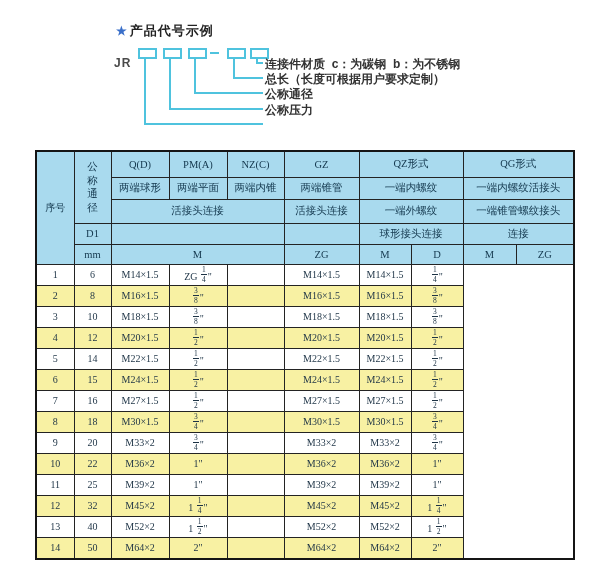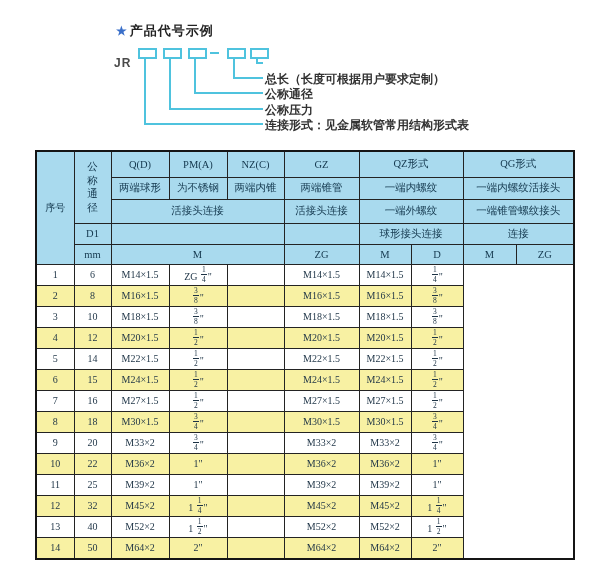--- a/index.html
+++ b/index.html
@@ -58,24 +58,24 @@
     <div class="cline" style="left:256px;top:62px;width:7px;height:2px"></div>
     <div class="cline" style="left:233px;top:57px;width:2px;height:22px"></div>
     <div class="cline" style="left:233px;top:77px;width:30px;height:2px"></div>
     <div class="cline" style="left:194px;top:57px;width:2px;height:37px"></div>
     <div class="cline" style="left:194px;top:92px;width:69px;height:2px"></div>
     <div class="cline" style="left:169px;top:57px;width:2px;height:53px"></div>
     <div class="cline" style="left:169px;top:108px;width:94px;height:2px"></div>
     <div class="cline" style="left:144px;top:57px;width:2px;height:68px"></div>
     <div class="cline" style="left:144px;top:123px;width:119px;height:2px"></div>
 
+    <div class="dlabel" style="top:56px">连接件材质  c：为碳钢  b：为不锈钢</div>
     <div class="dlabel" style="top:71px">总长（长度可根据用户要求定制）</div>
     <div class="dlabel" style="top:86px">公称通径</div>
     <div class="dlabel" style="top:102px">公称压力</div>
-    <div class="dlabel" style="top:117px">连接形式：见金属软管常用结构形式表</div>
   </div>
 
 
   <table class="ref">
     <colgroup>
       <col style="width:38px">
         <col style="width:37px">
       <col style="width:58px">
         <col style="width:58px">
         <col style="width:57px">
@@ -95,21 +95,21 @@
           </th>
         <th>Q(D)</th>
         <th>PM(A)</th>
         <th>NZ(C)</th>
         <th>GZ</th>
         <th colspan="2">QZ形式</th>
         <th colspan="2">QG形式</th>
       </tr>
       <tr class="hr2">
         <th>两端球形</th>
-        <th>为不锈钢</th>
+        <th>两端平面</th>
         <th>两端内锥</th>
         <th>两端锥管</th>
         <th colspan="2">一端内螺纹</th>
         <th colspan="2">一端内螺纹活接头</th>
       </tr>
       <tr class="hr3">
         <th colspan="3">活接头连接</th>
         <th>活接头连接</th>
         <th colspan="2">一端外螺纹</th>
         <th colspan="2">一端锥管螺纹接头</th>

